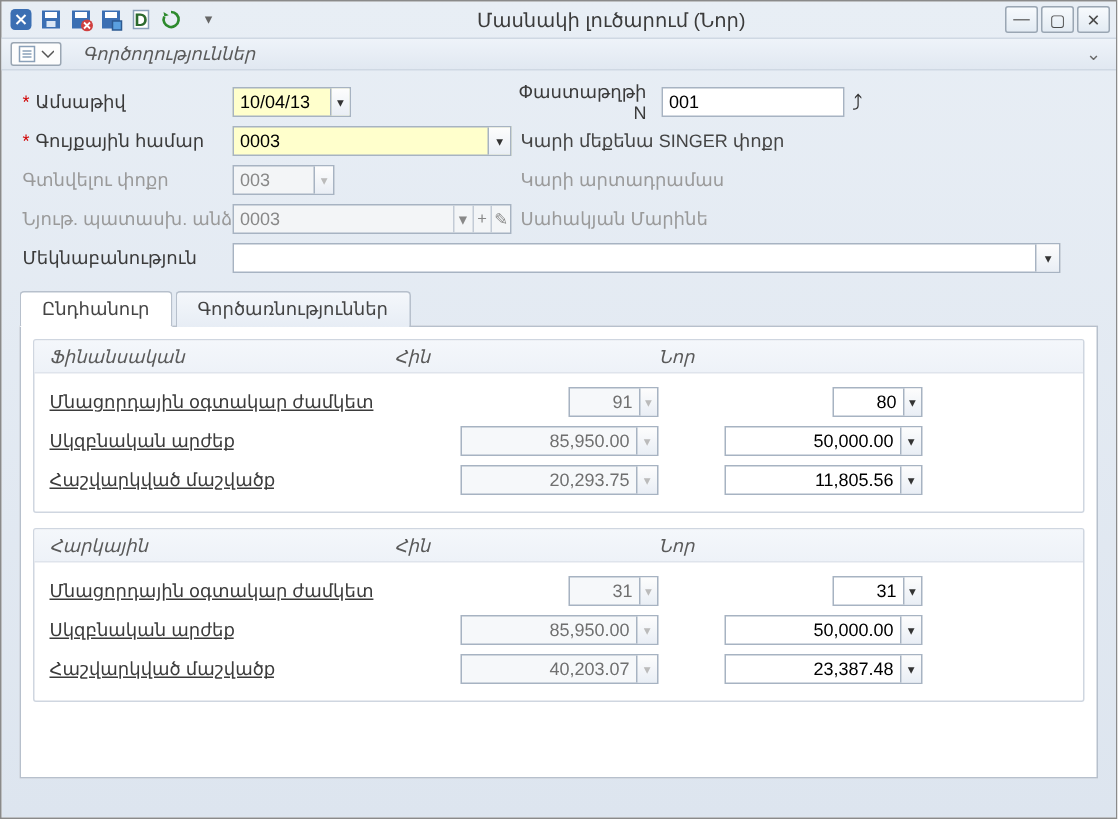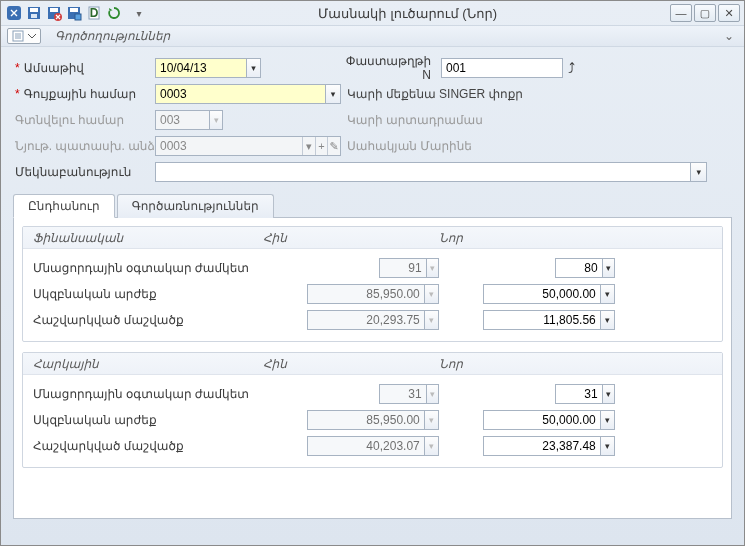--- a/index.html
+++ b/index.html
@@ -24,41 +24,41 @@
   .col-label { width: 140px; display:flex; align-items:center; }
   .col-input1 { width: 186px; display:flex; align-items:center; }
   .col-ext { flex:1; display:flex; align-items:center; color:#444; padding-left:6px; }
   .field { height: 20px; border:1px solid #a7b3c2; background:#fff; display:flex; align-items:center; }
   .field input { border:none; outline:none; width:100%; height:100%; padding:0 4px; font-size:12px; background:transparent; }
   .field.yellow { background:#ffffcc; }
   .field.readonly { background:#f3f5f7; color:#888; }
   .field.readonly input { color:#888; }
   .drop-btn { width:16px; height:18px; border-left:1px solid #a7b3c2; display:flex;align-items:center;justify-content:center; cursor:pointer; background:linear-gradient(#fdfdfd,#e9eef5); font-size:9px; color:#333;}
   .mini-btn { width:16px; height:18px; border-left:1px solid #c3cbd6; display:flex;align-items:center;justify-content:center; cursor:pointer; font-size:11px; color:#888;}
-  .date-combo { width:106px; }
+  .date-combo { width:79px; }
   .doc-label { width:100px; text-align:right; padding-right:10px; color:#3b3b3b; }
   .docnum { width: 122px; }
   .docnum-pull { margin-left:-10px; padding-right:6px; text-align:right; font-size:14px; cursor:pointer; color:#333; width:28px;}
   .asset-combo { width:186px; }
   .loc-combo { width:68px; }
   .resp-combo { width:186px; }
   .commentary { width:552px; }
   .tabs-wrap { padding: 2px 12px 12px 12px; flex:1; }
   .tabstrip { display:flex; height:24px; position:relative; top:1px; }
   .tab { padding:4px 14px 0 14px; border:1px solid #b7c0cc; border-bottom:none; background:linear-gradient(#f4f7fb,#e7edf5); border-radius:3px 3px 0 0; margin-right:2px; color:#444; cursor:pointer; }
   .tab.active { background:#fff; border-bottom:1px solid #fff; font-weight:normal; }
   .tabpage { border:1px solid #b7c0cc; background:#fff; padding:8px; height:302px; }
   .group { border:1px solid #cfd6e0; border-radius:2px; margin-bottom:10px; }
   .group-head { display:flex; background:linear-gradient(#f4f7fb,#eef2f8); border-bottom:1px solid #dfe4ec; height:22px; align-items:center; padding:0 10px; }
   .gh-left { width:230px; font-style:italic; color:#5a5a5a; }
   .gh-mid { width:176px; font-style:italic; color:#5a5a5a; }
   .gh-right { font-style:italic; color:#5a5a5a; }
   .group-body { padding:6px 10px 8px 10px; }
   .drow { display:flex; align-items:center; height:26px; }
-  .dlabel { width:230px; color:#3b3b3b; }
+  .dlabel { width:230px; color:#3b3b3b;text-decoration:underline; }
   .dold { width:176px; display:flex; justify-content:flex-end; }
   .dnew { width:176px; display:flex; justify-content:flex-end; }
   .numfield { width:132px; height:20px; border:1px solid #a7b3c2; display:flex; align-items:flex-start; }
   .numfield.sm { width:60px; }
   .numfield input { text-align:right; padding-right:4px; }
   .numfield.readonly { background:#f6f8fa; }
   .numfield.readonly input { color:#707070; }
   svg { display:block; }
 </style>
 </head>
@@ -164,21 +164,21 @@
           <div class="drop-btn">▾</div>
         </div>
       </div>
       <div class="col-ext">
           <span>Կարի մեքենա SINGER փոքր</span>
         </div>
     </div>
 
     <div class="form-row">
       <div class="col-label">
-          <span class="lbl disabled">Գտնվելու համար</span>
+          <span class="lbl disabled">Գտնվելու փոքր</span>
         </div>
       <div class="col-input1">
         <div class="field readonly loc-combo">
           <input readonly="" value="003" style="">
           <div class="drop-btn" style="color:#bbb;">▾</div>
         </div>
       </div>
       <div class="col-ext" style="color:#9a9a9a;">
           <span>Կարի արտադրամաս</span>
         </div>

